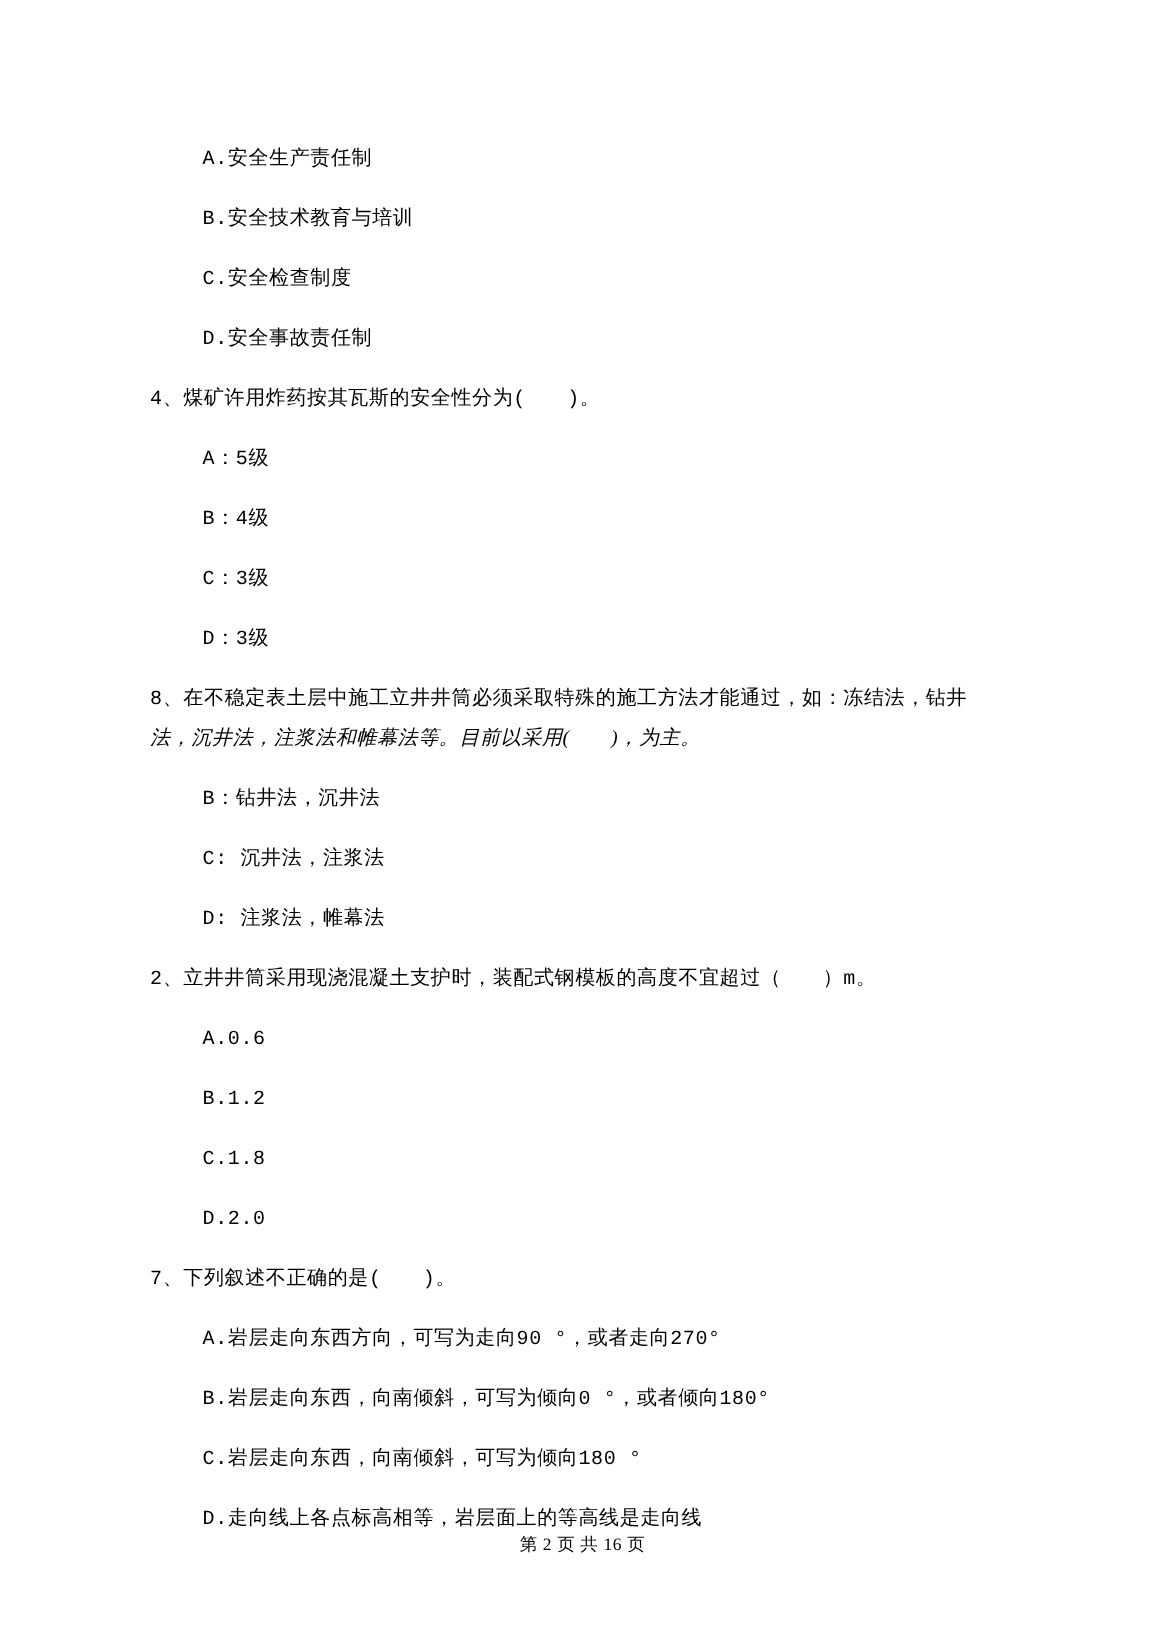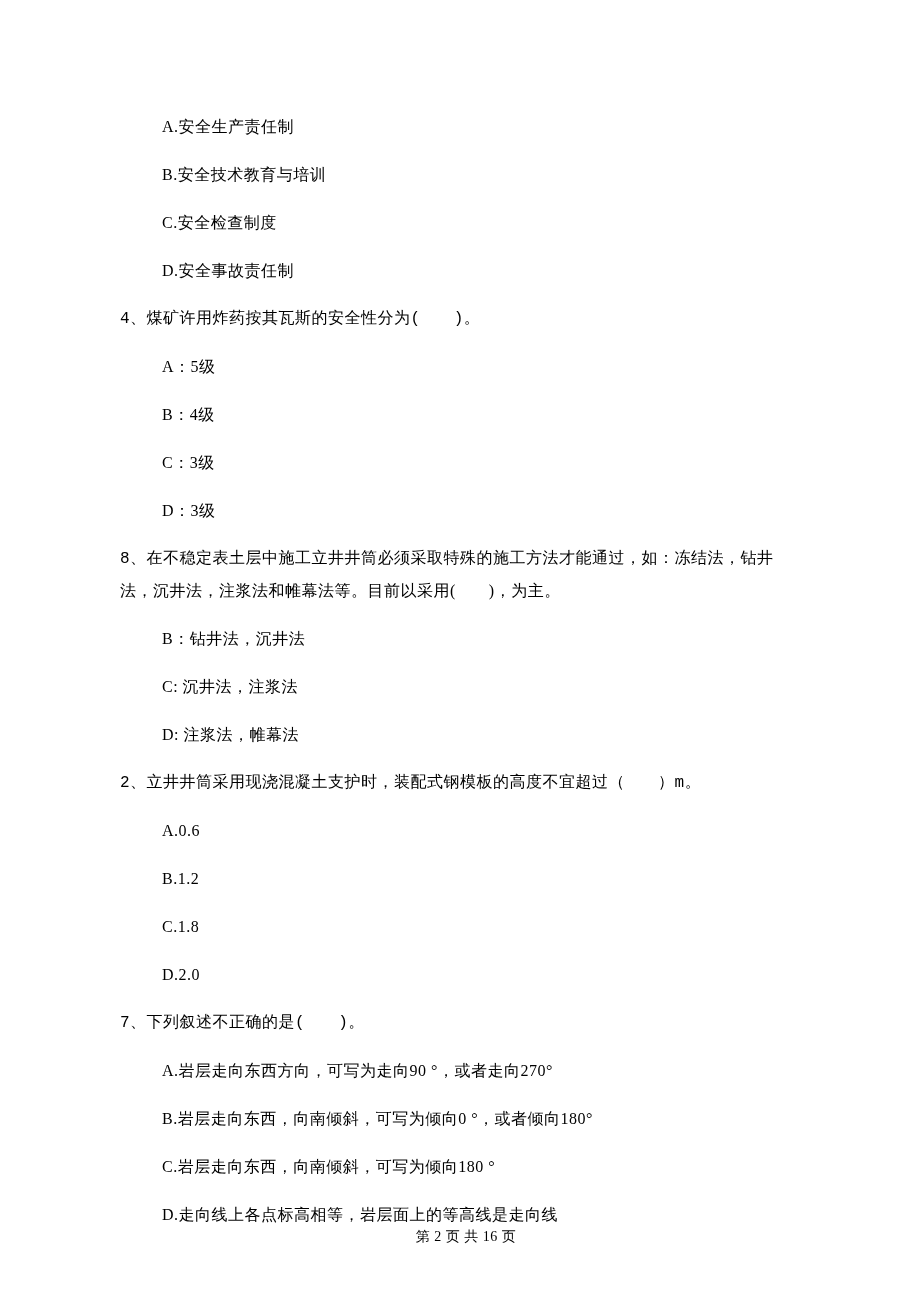--- a/index.html
+++ b/index.html
@@ -17,29 +17,31 @@
       font-size: 16px;
       line-height: 1.5;
     }
     .page-content {
       padding: 115px 120px 0 120px;
     }
     .option-line {
       padding-left: 42px;
       margin-bottom: 24px;
       letter-spacing: 0.5px;
+      font-family: Liberation Mono, monospace;
     }
     .question-line {
       margin-bottom: 24px;
       letter-spacing: 0.5px;
       font-family: Liberation Mono, monospace;
     }
     .question-continuation {
       margin-bottom: 24px;
       letter-spacing: 0.5px;
+      font-style: italic;
     }
     .footer {
       position: absolute;
       bottom: 55px;
       left: 12px;
       right: 0;
       text-align: center;
       font-size: 14px;
       letter-spacing: 0.5px;
     }

